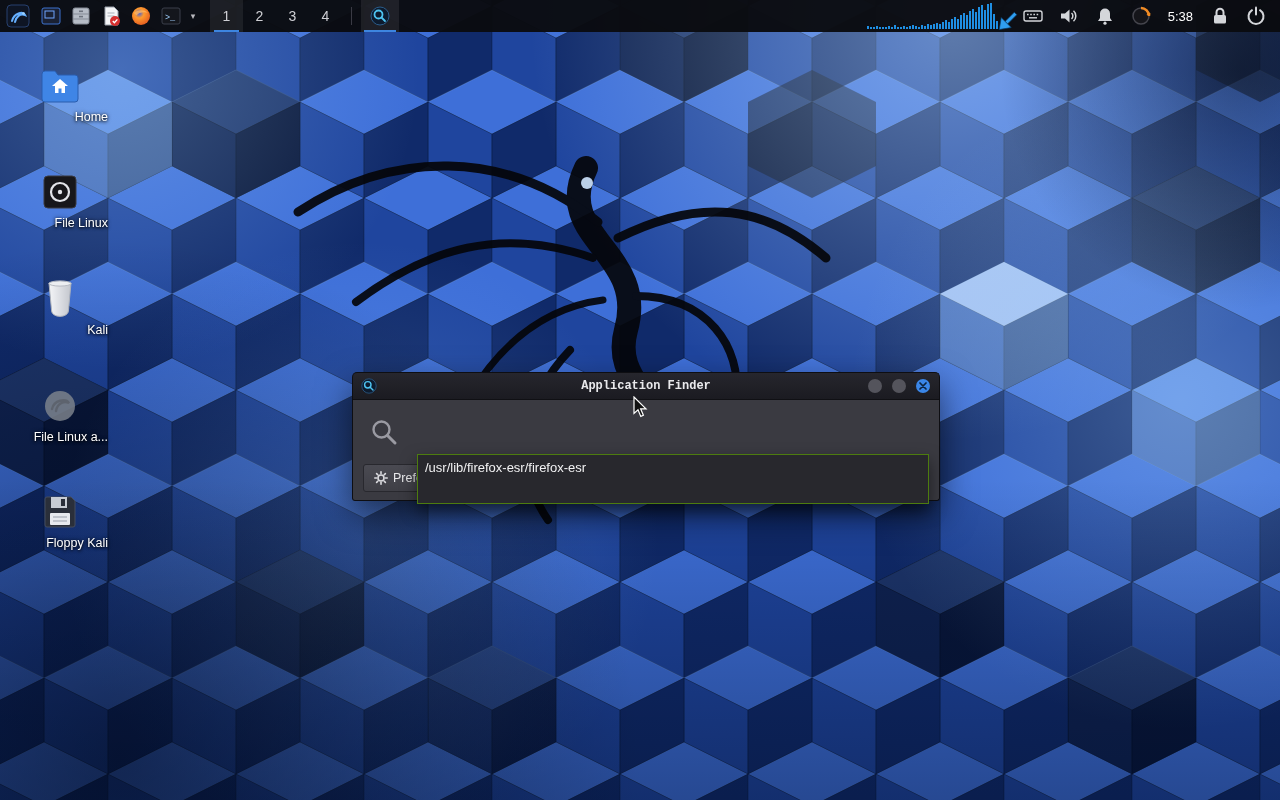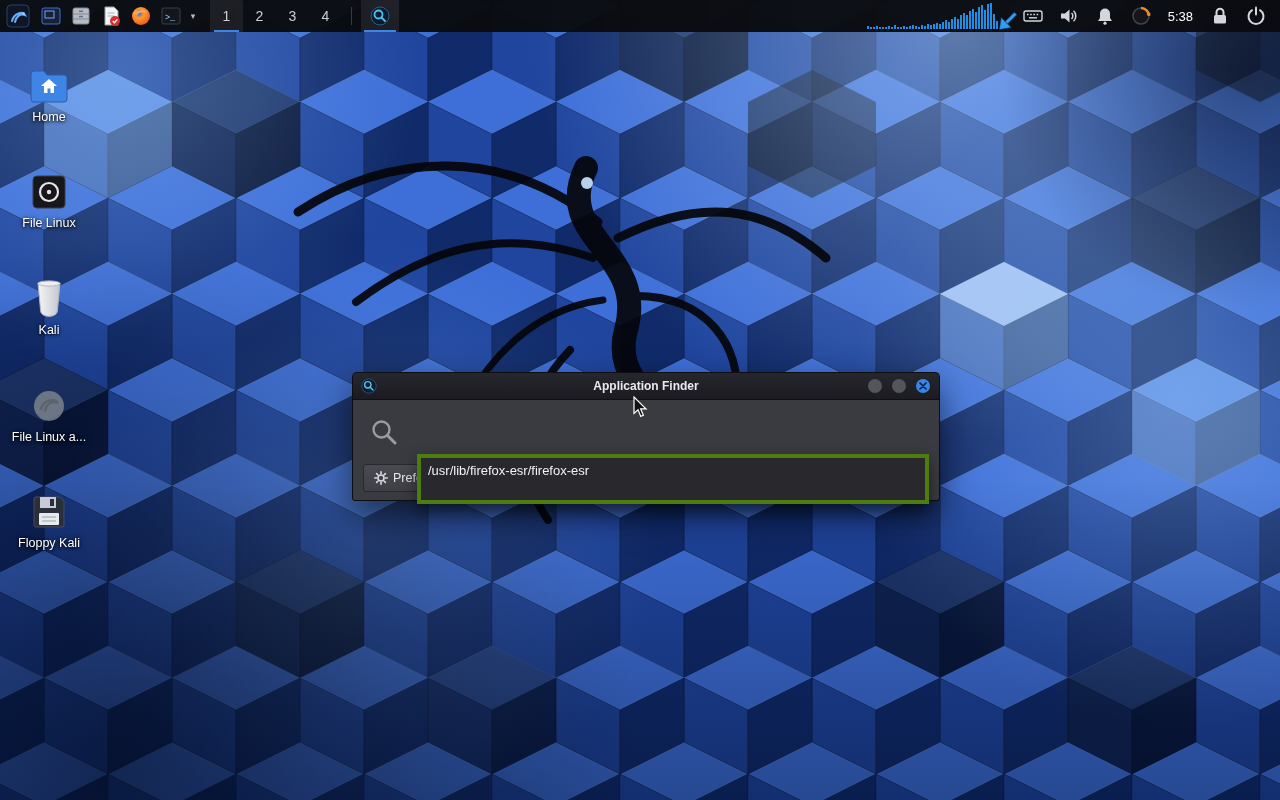--- a/index.html
+++ b/index.html
@@ -27,50 +27,50 @@
   .psep{width:1px;height:18px;background:#3a3a44;margin:0 9px;}
   .winbtn{width:38px;height:32px;display:flex;align-items:center;justify-content:center;
     background:rgba(255,255,255,.08);position:relative;}
   .winbtn::after{content:"";position:absolute;left:3px;right:3px;bottom:0;height:2px;background:#3d85e0;}
   .tray{margin-left:auto;display:flex;align-items:center;padding-right:6px;}
   #cpu-graph{width:132px;height:26px;display:flex;align-items:flex-end;gap:1px;margin-right:16px;}
   .cpu-bar{width:2px;background:#1f8fe3;}
   .tray-icon{width:22px;height:24px;margin:0 7px;display:flex;align-items:center;justify-content:center;}
   .clock{color:#ffffff;font-size:13px;margin:0 9px;}
   
-  .desk-icon{position:absolute;left:1px;width:96px;z-index:10;text-align:center;cursor:default;}
+  .desk-icon{position:absolute;left:12px;width:96px;z-index:10;text-align:right;cursor:default;}
   .di-img{height:42px;display:flex;align-items:flex-end;justify-content:center;}
   .di-label{margin-top:5px;color:#ffffff;font-size:12.5px;line-height:14px;
     text-shadow:0 1px 3px rgba(0,0,0,.95), 0 0 4px rgba(0,0,0,.7);}
   
   .appfinder{position:absolute;left:352px;top:372px;width:588px;z-index:40;
     border-radius:5px 5px 3px 3px;box-shadow:0 14px 34px rgba(0,0,0,.55);}
   .titlebar{height:26px;background:linear-gradient(#26262d,#1b1b21);
     border:1px solid #0e0e12;border-bottom:1px solid #101014;border-radius:5px 5px 0 0;
-    position:relative;display:flex;align-items:center;}
+    position:relative;display:flex;align-items:center;font-family:Liberation Mono, monospace;}
   .tb-icon{position:absolute;left:8px;top:5px;}
   .tb-title{width:100%;text-align:center;color:#e9e9ec;font-size:12px;font-weight:bold;}
   .tb-controls{position:absolute;right:9px;top:6px;display:flex;gap:10px;}
   .wbtn{width:14px;height:14px;border-radius:50%;background:#54545c;}
   .wbtn.close{background:#3a86e8;display:flex;align-items:center;justify-content:center;}
   .af-body{background:#3a3a41;height:100px;position:relative;
     border:1px solid #0e0e12;border-top:none;border-radius:0 0 3px 3px;}
   .af-search-icon{position:absolute;left:16px;top:17px;}
   .entry{position:absolute;left:64px;top:20px;width:512px;height:28px;box-sizing:border-box;
     background:#ffffff;border:2px solid #3d79e6;border-radius:3px;
     display:flex;align-items:center;padding:0 8px;font-size:13.5px;color:#1a1a1a;}
   .caret{display:inline-block;width:1px;height:16px;background:#111;margin-left:1px;
     animation:blink 1.1s steps(1) infinite;}
   @keyframes blink{50%{opacity:0;}}
   .entry-arrow{margin-left:auto;color:#3c3c3c;font-size:14px;line-height:1;}
   .prefs-btn{position:absolute;left:10px;top:64px;height:26px;z-index:1;
     background:linear-gradient(#4a4a52,#3f3f46);border:1px solid #28282e;border-radius:3px;
     display:flex;align-items:center;gap:5px;padding:0 10px;color:#e8e8ea;font-size:12.5px;white-space:nowrap;}
   .popup{position:absolute;left:64px;top:54px;width:512px;height:50px;z-index:5;box-sizing:border-box;
-    background:#28282d;border:4px solid #4d7c0f;box-shadow:0 7px 16px rgba(0,0,0,.5);}
+    background:#28282d;border:1px solid #4d7c0f;box-shadow:0 7px 16px rgba(0,0,0,.5);}
   .popup-item{height:24px;display:flex;align-items:center;padding:0 7px;
     color:#f2f2f3;font-size:13px;}
   
   #cursor{position:absolute;left:633px;top:396px;z-index:100;pointer-events:none;}
   #blue-arrow{position:absolute;left:995px;top:11px;z-index:85;pointer-events:none;}
 </style>
 </head>
 <body>
 
 <svg id="wallpaper" width="1280" height="800" viewBox="0 0 1280 800">

